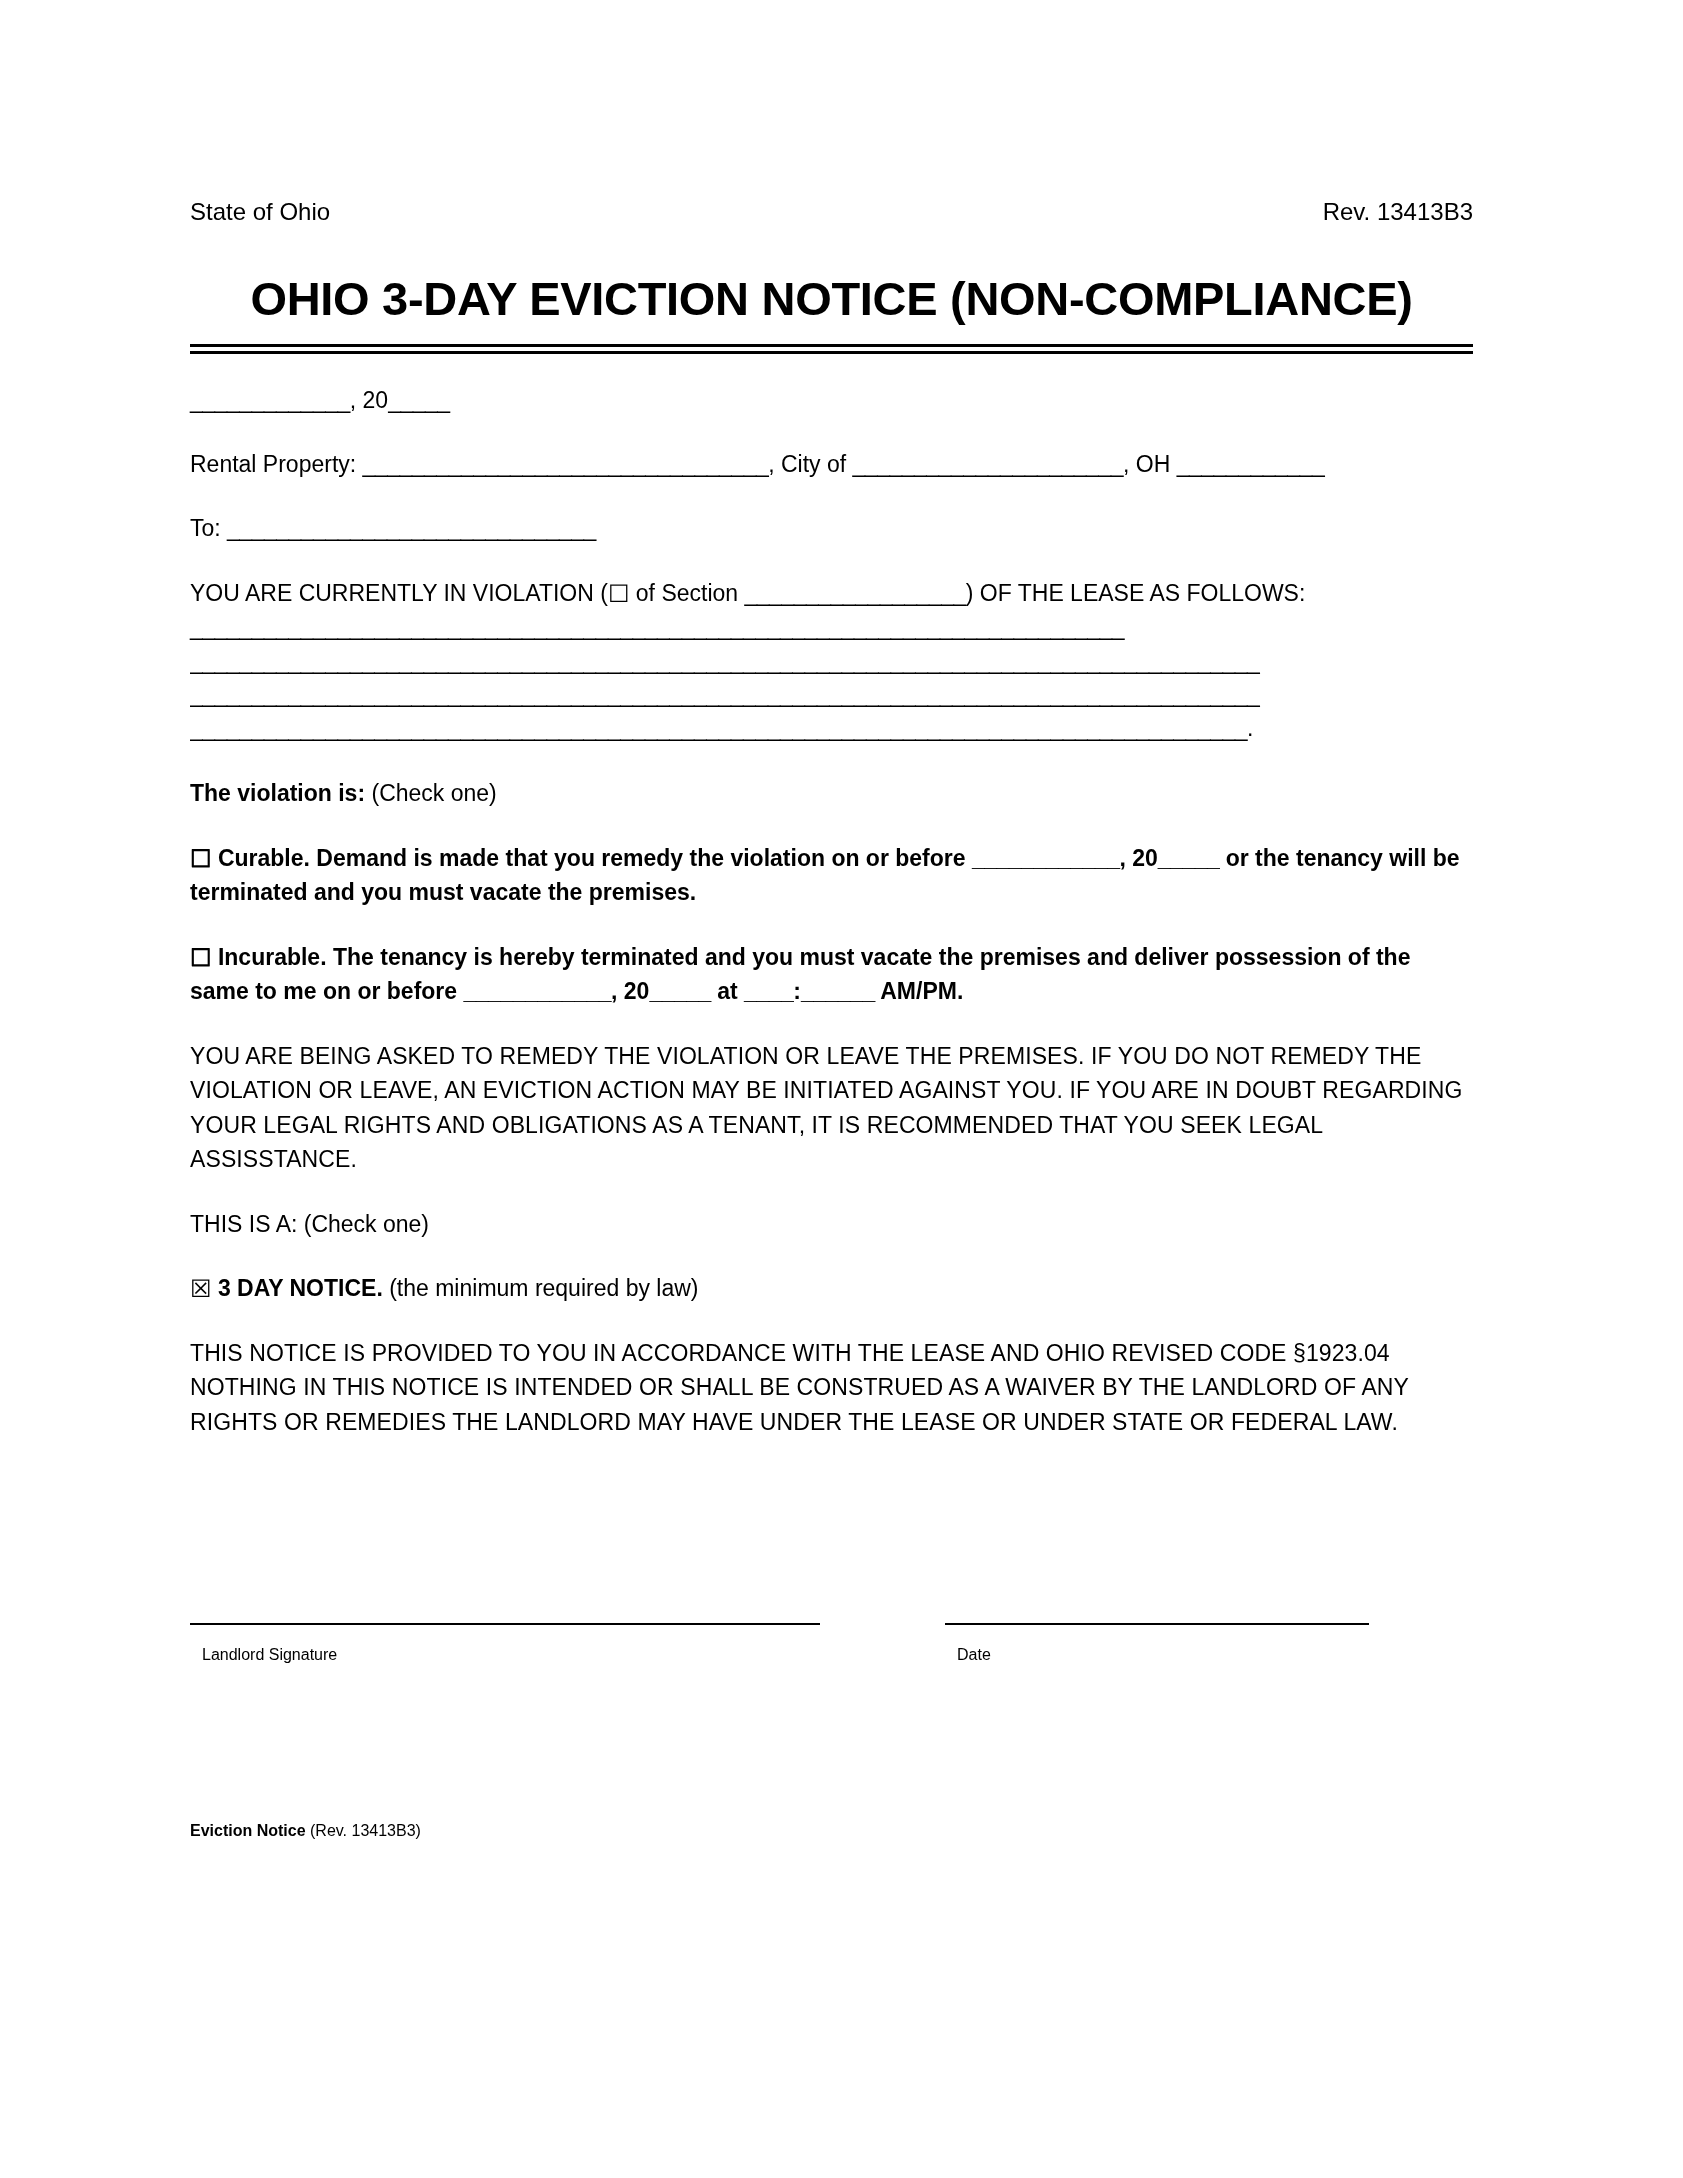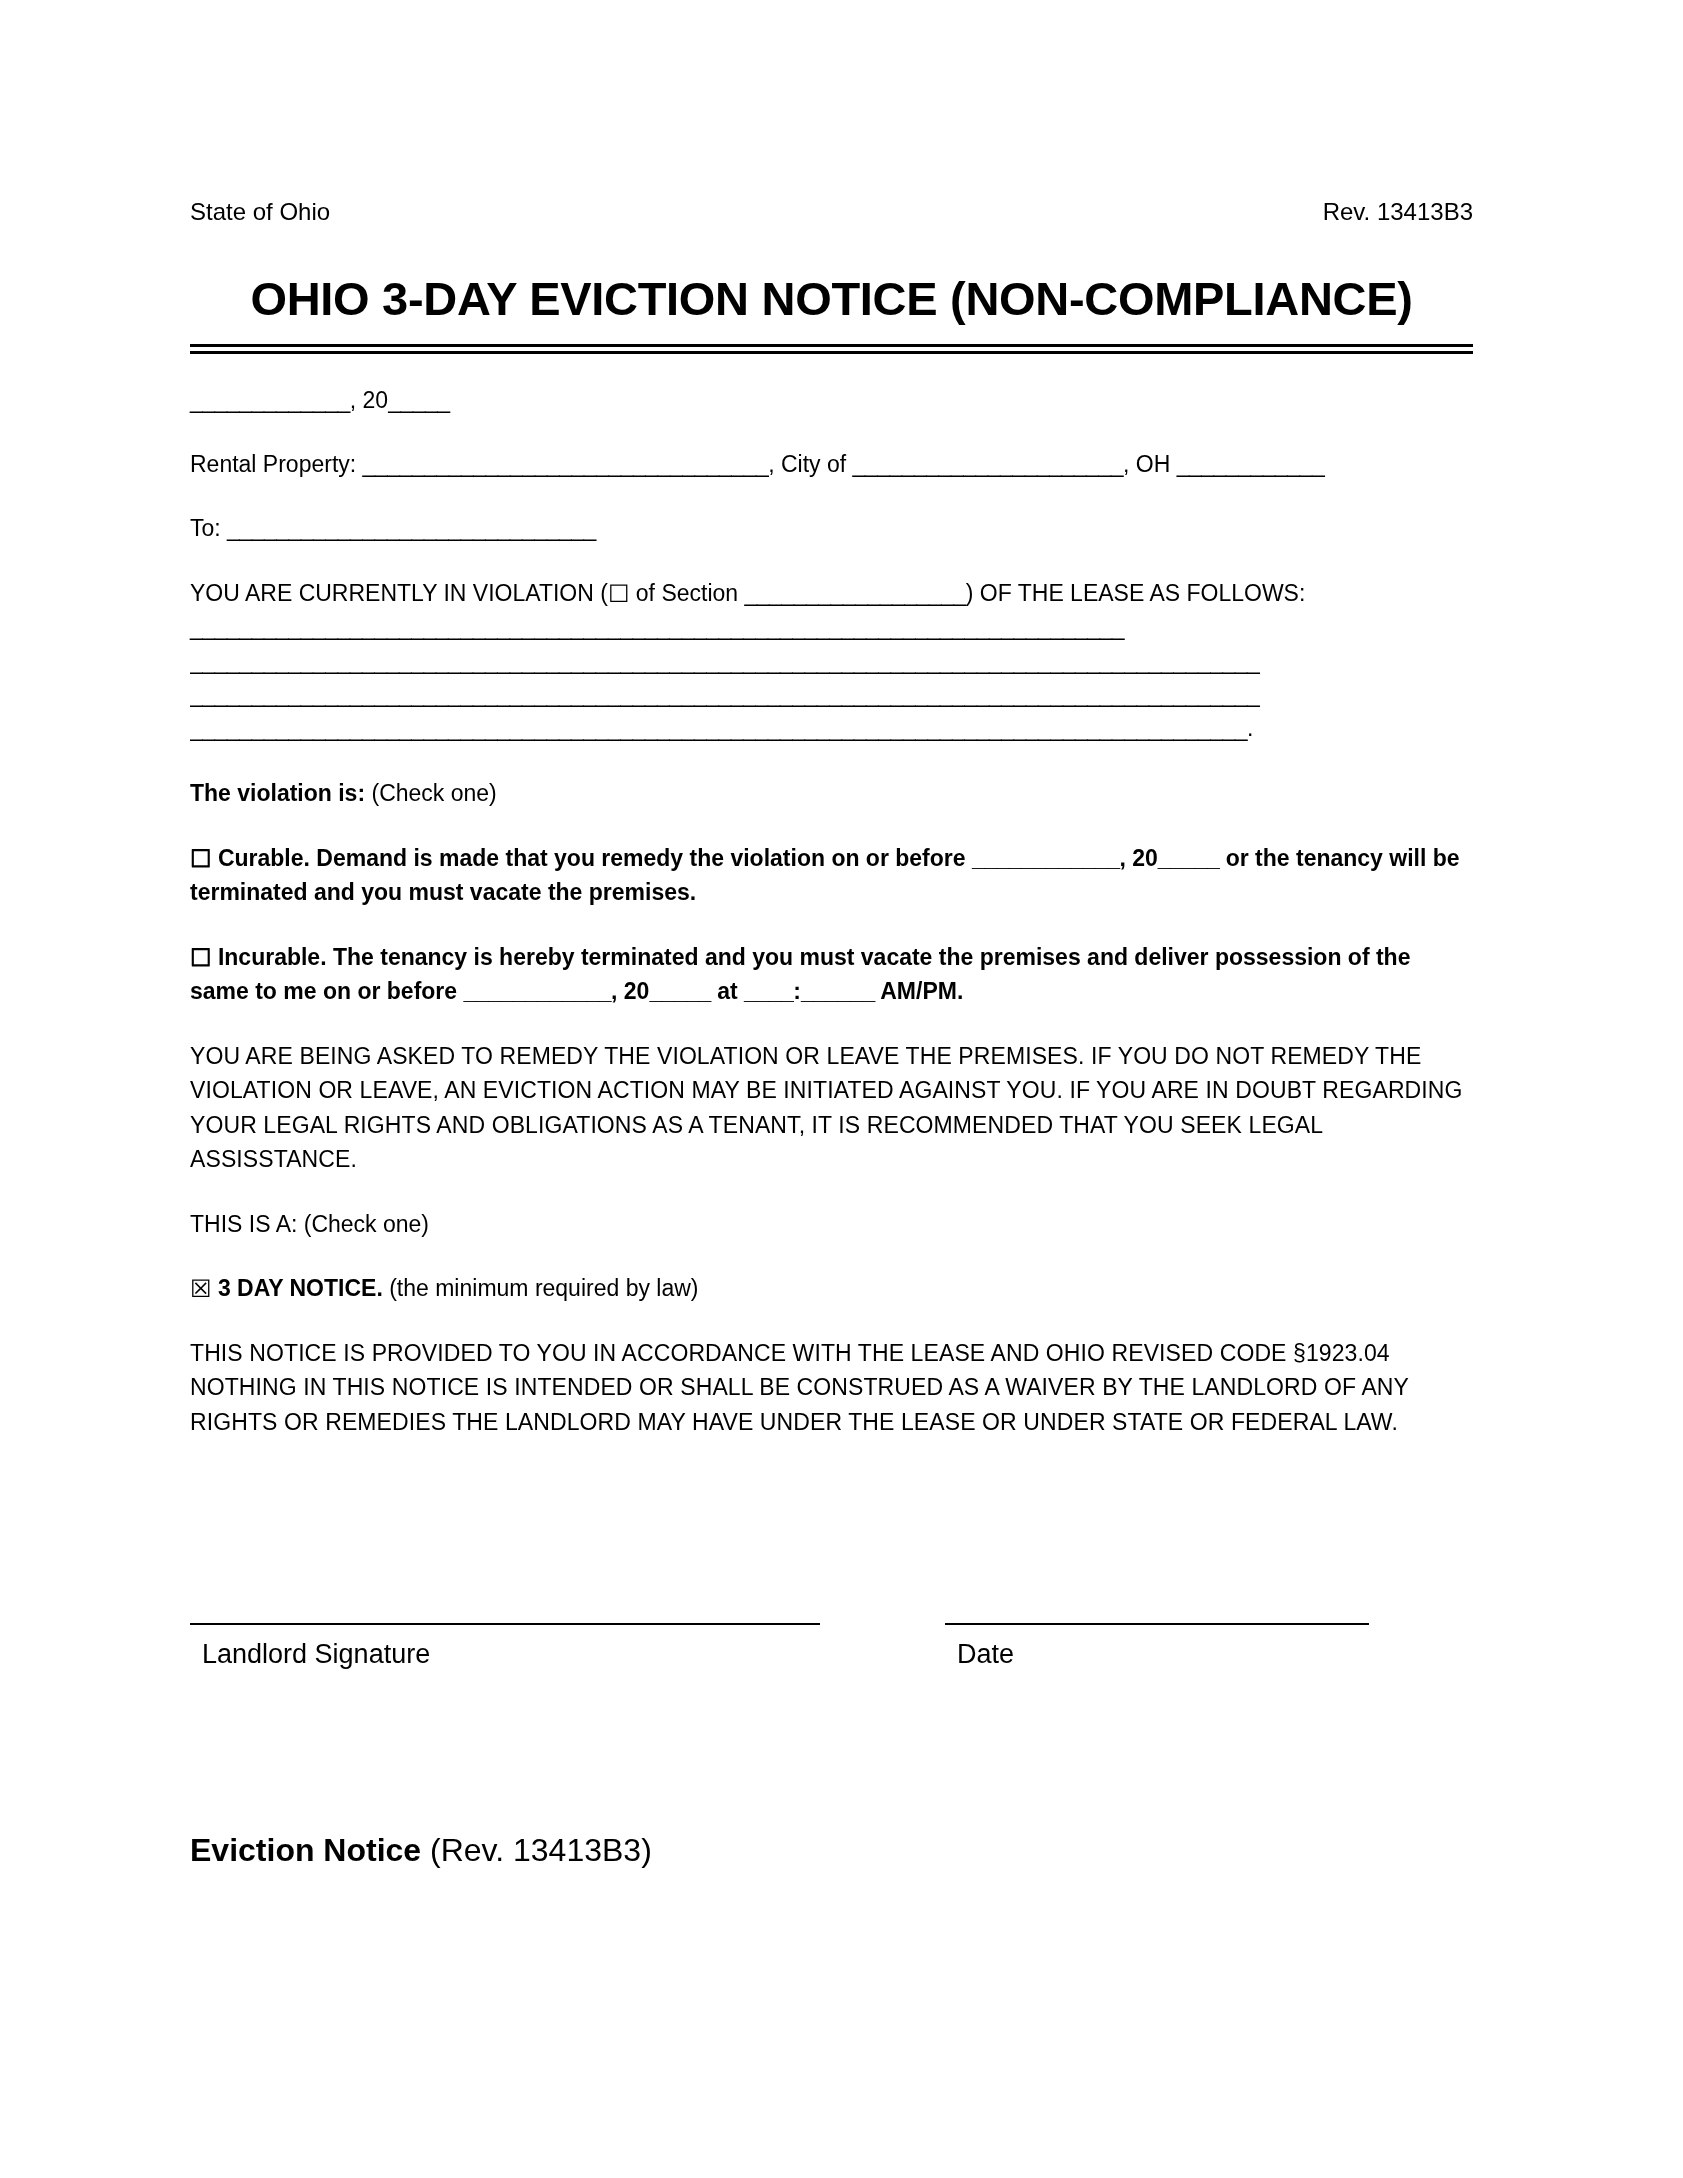--- a/index.html
+++ b/index.html
@@ -95,28 +95,28 @@
     display: flex;
     gap: 125px;
   }
   .sig-sign { width: 630px; }
   .sig-date { width: 424px; }
   .sig-line {
     border-top: 2px solid #000;
     height: 0;
   }
   .sig-label {
-    font-size: 27px;
-    padding-top: 10px;
+    font-size: 16px;
+    padding-top: 18px;
     padding-left: 12px;
   }
 
   .footer {
     margin-top: 152px;
-    font-size: 32px;
+    font-size: 16px;
   }
 </style>
 </head>
 <body>
 
 <div class="page">
   <div class="sheet">
 
     <div class="hdr">
       <div class="left">State of Ohio</div>

